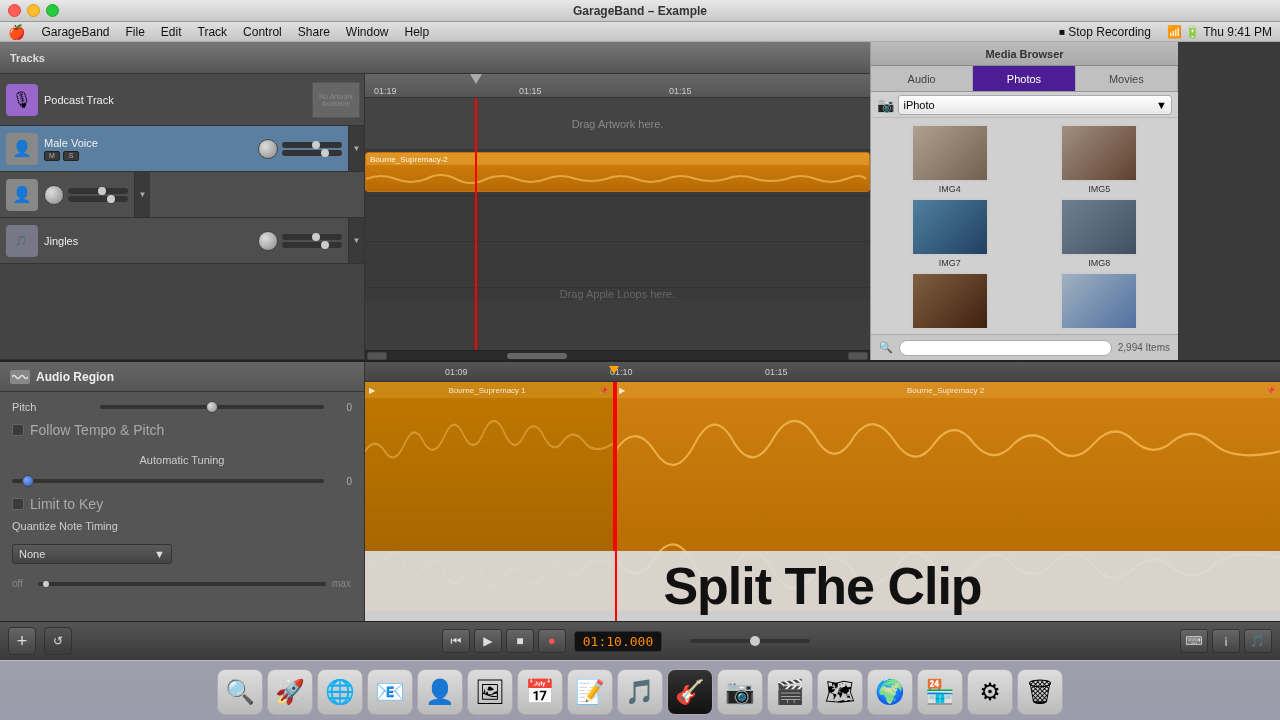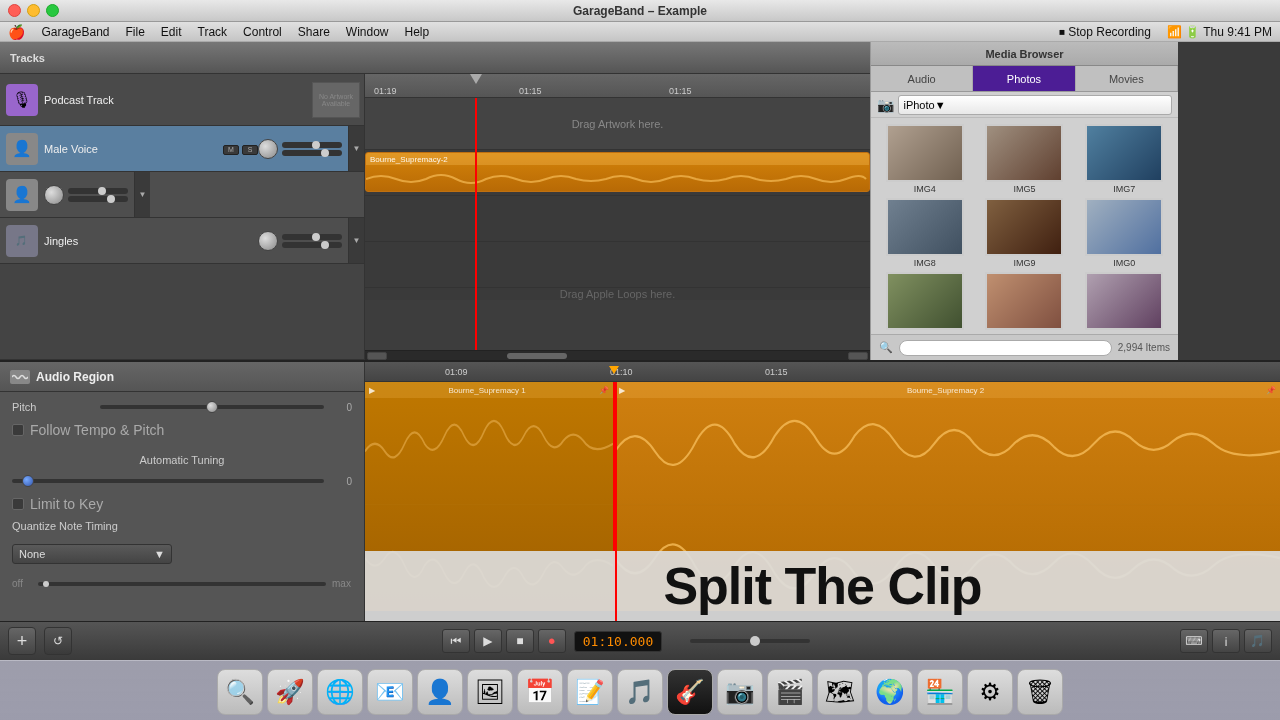--- a/index.html
+++ b/index.html
@@ -399,25 +399,26 @@
     .media-source-dropdown {
       flex: 1;
       height: 20px;
       background: linear-gradient(to bottom, #fff, #e8e8e8);
       border: 1px solid #aaa;
       border-radius: 3px;
       display: flex;
       align-items: center;
       padding: 0 4px;
       font-size: 11px;
+      justify-content: space-between;
     }
 
     .photo-grid {
       display: grid;
-      grid-template-columns: repeat(3, 1fr);
+      grid-template-columns: repeat(2, 1fr);
       gap: 4px;
       padding: 6px;
       flex: 1;
       overflow-y: auto;
     }
 
     .photo-item {
       display: flex;
       flex-direction: column;
       align-items: center;
@@ -851,21 +852,21 @@
           <div class="track-row podcast">
             <div class="track-icon podcast-icon">🎙</div>
             <div class="track-name">Podcast Track</div>
             <div class="podcast-artwork">
               <span style="font-size:7px;color:#888;text-align:center">No Artwork Available</span>
             </div>
           </div>
 
           <div class="track-row selected">
             <div class="track-icon male-icon">👤</div>
-            <div style="display:flex;flex-direction:row;flex:1">
+            <div style="display:flex;flex-direction:column;flex:1">
               <div class="track-name">Male Voice</div>
               <div style="display:flex;gap:3px;align-items:center;margin-top:2px">
                 <div class="mute-solo-btn">M</div>
                 <div class="mute-solo-btn">S</div>
               </div>
             </div>
             <div class="track-controls">
               <div class="knob"></div>
               <div class="fader-group">
                 <div class="mini-fader">

